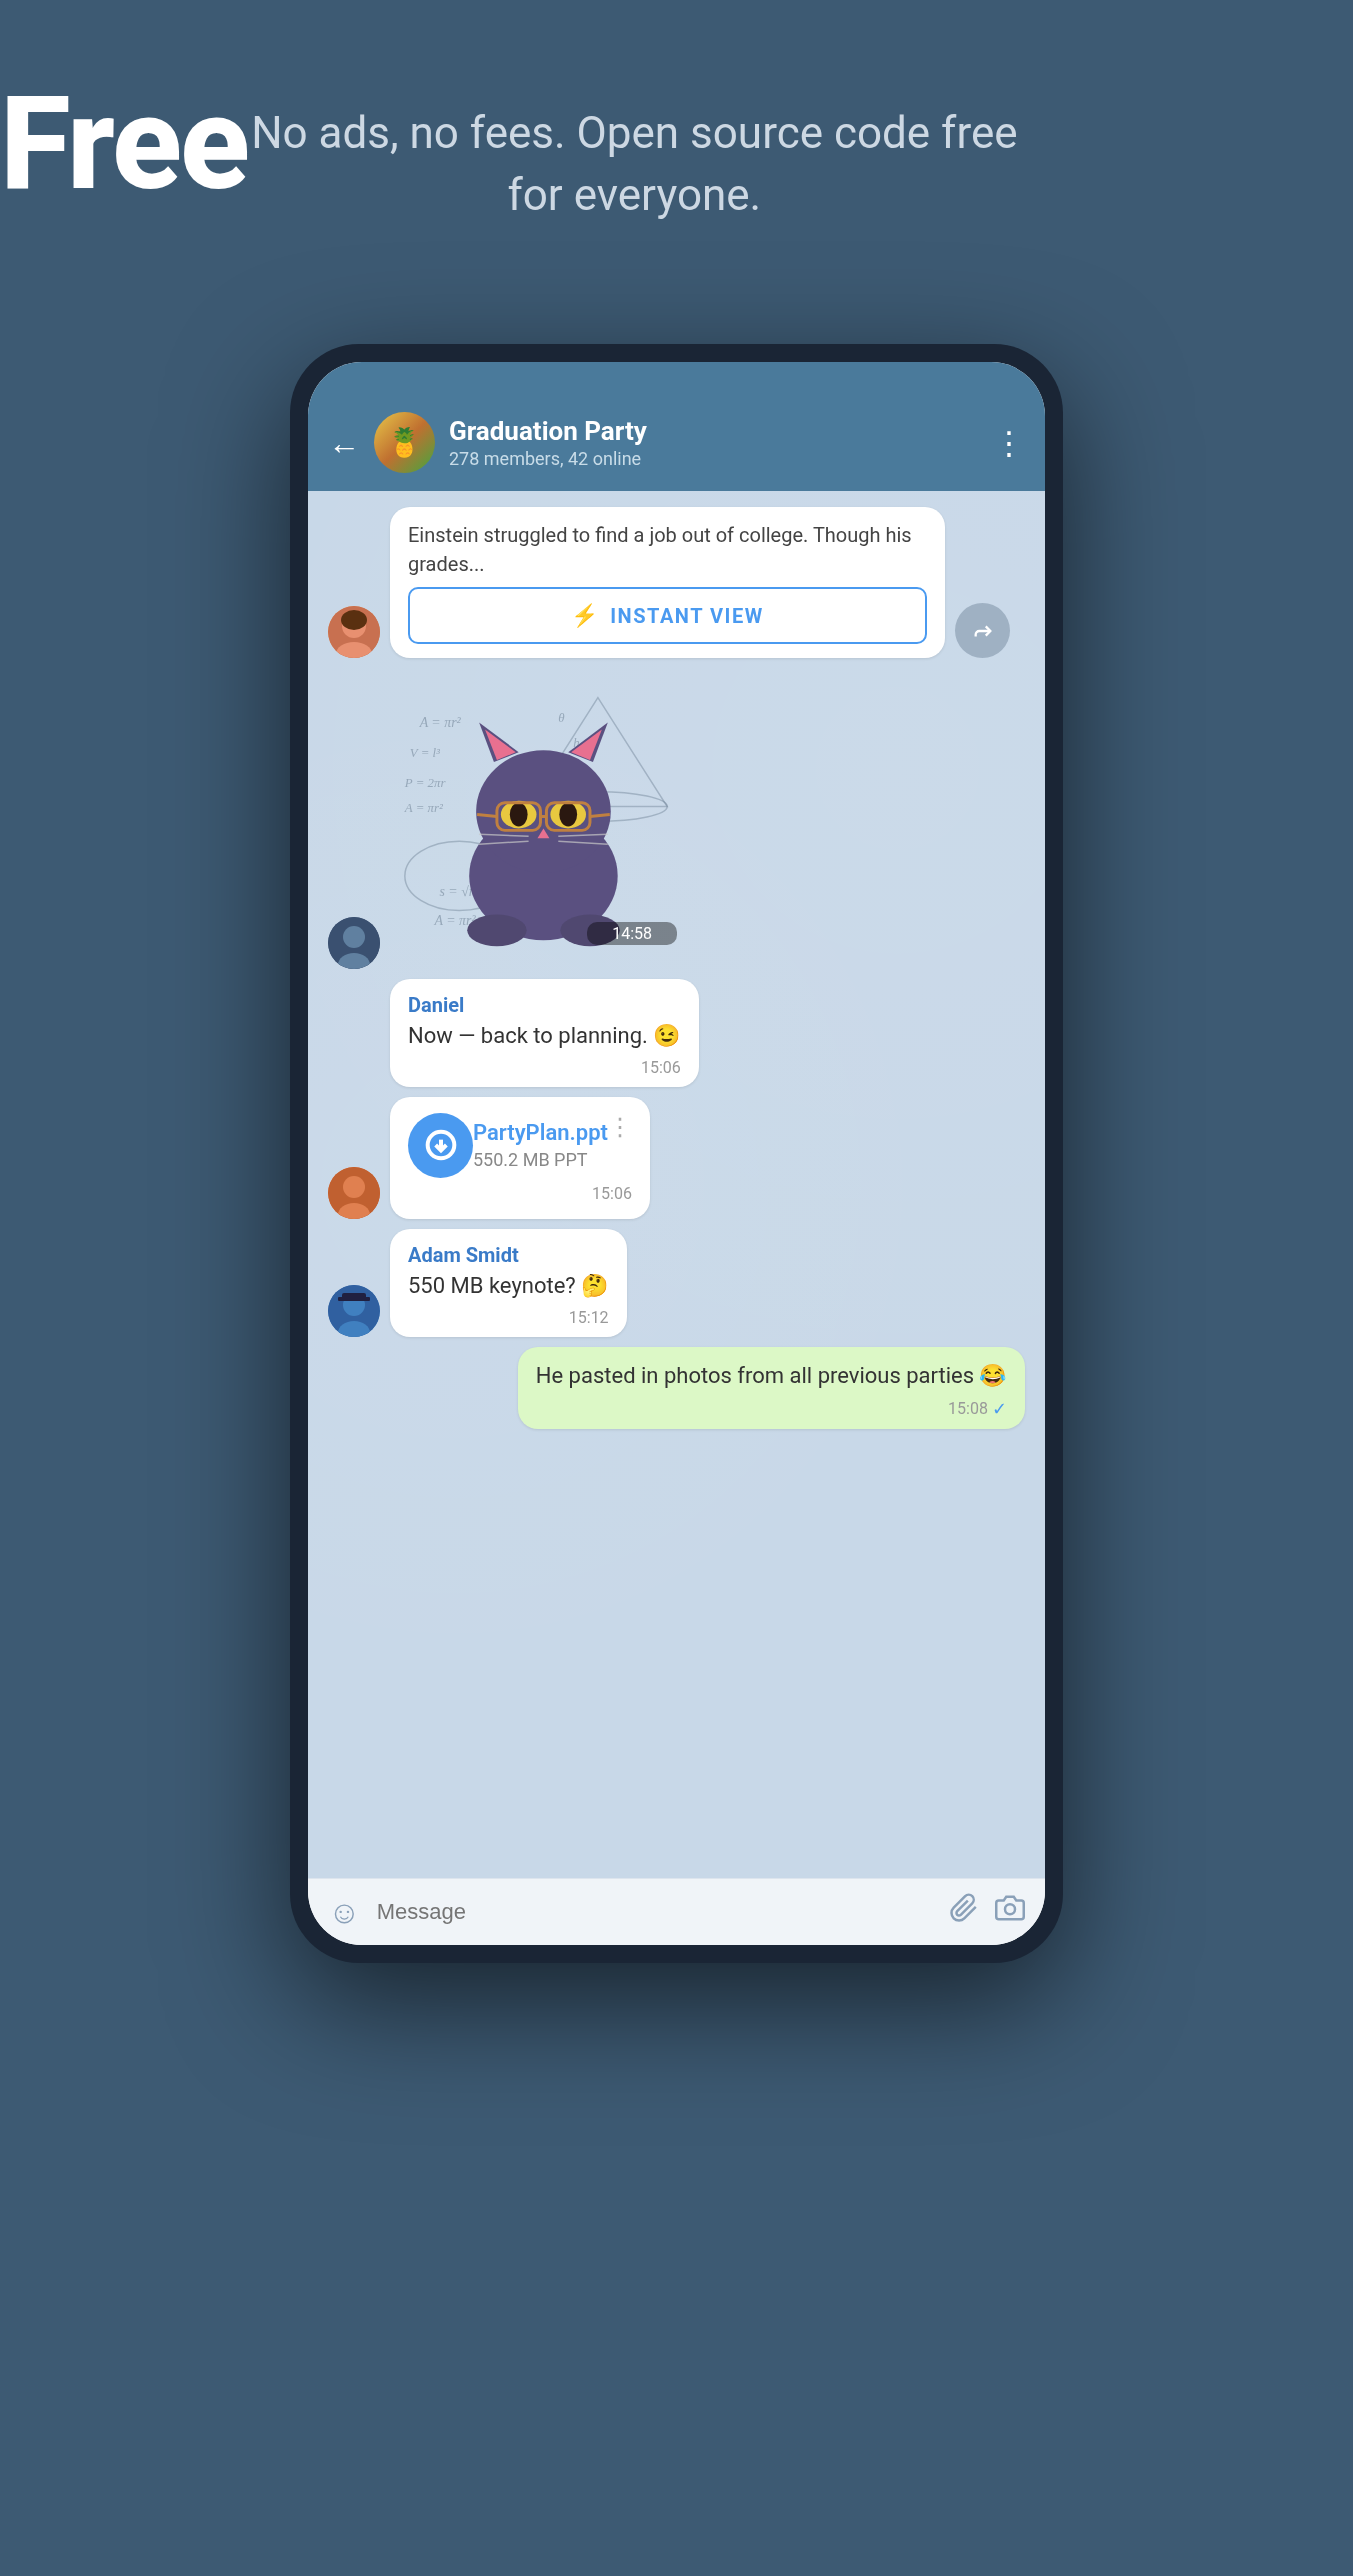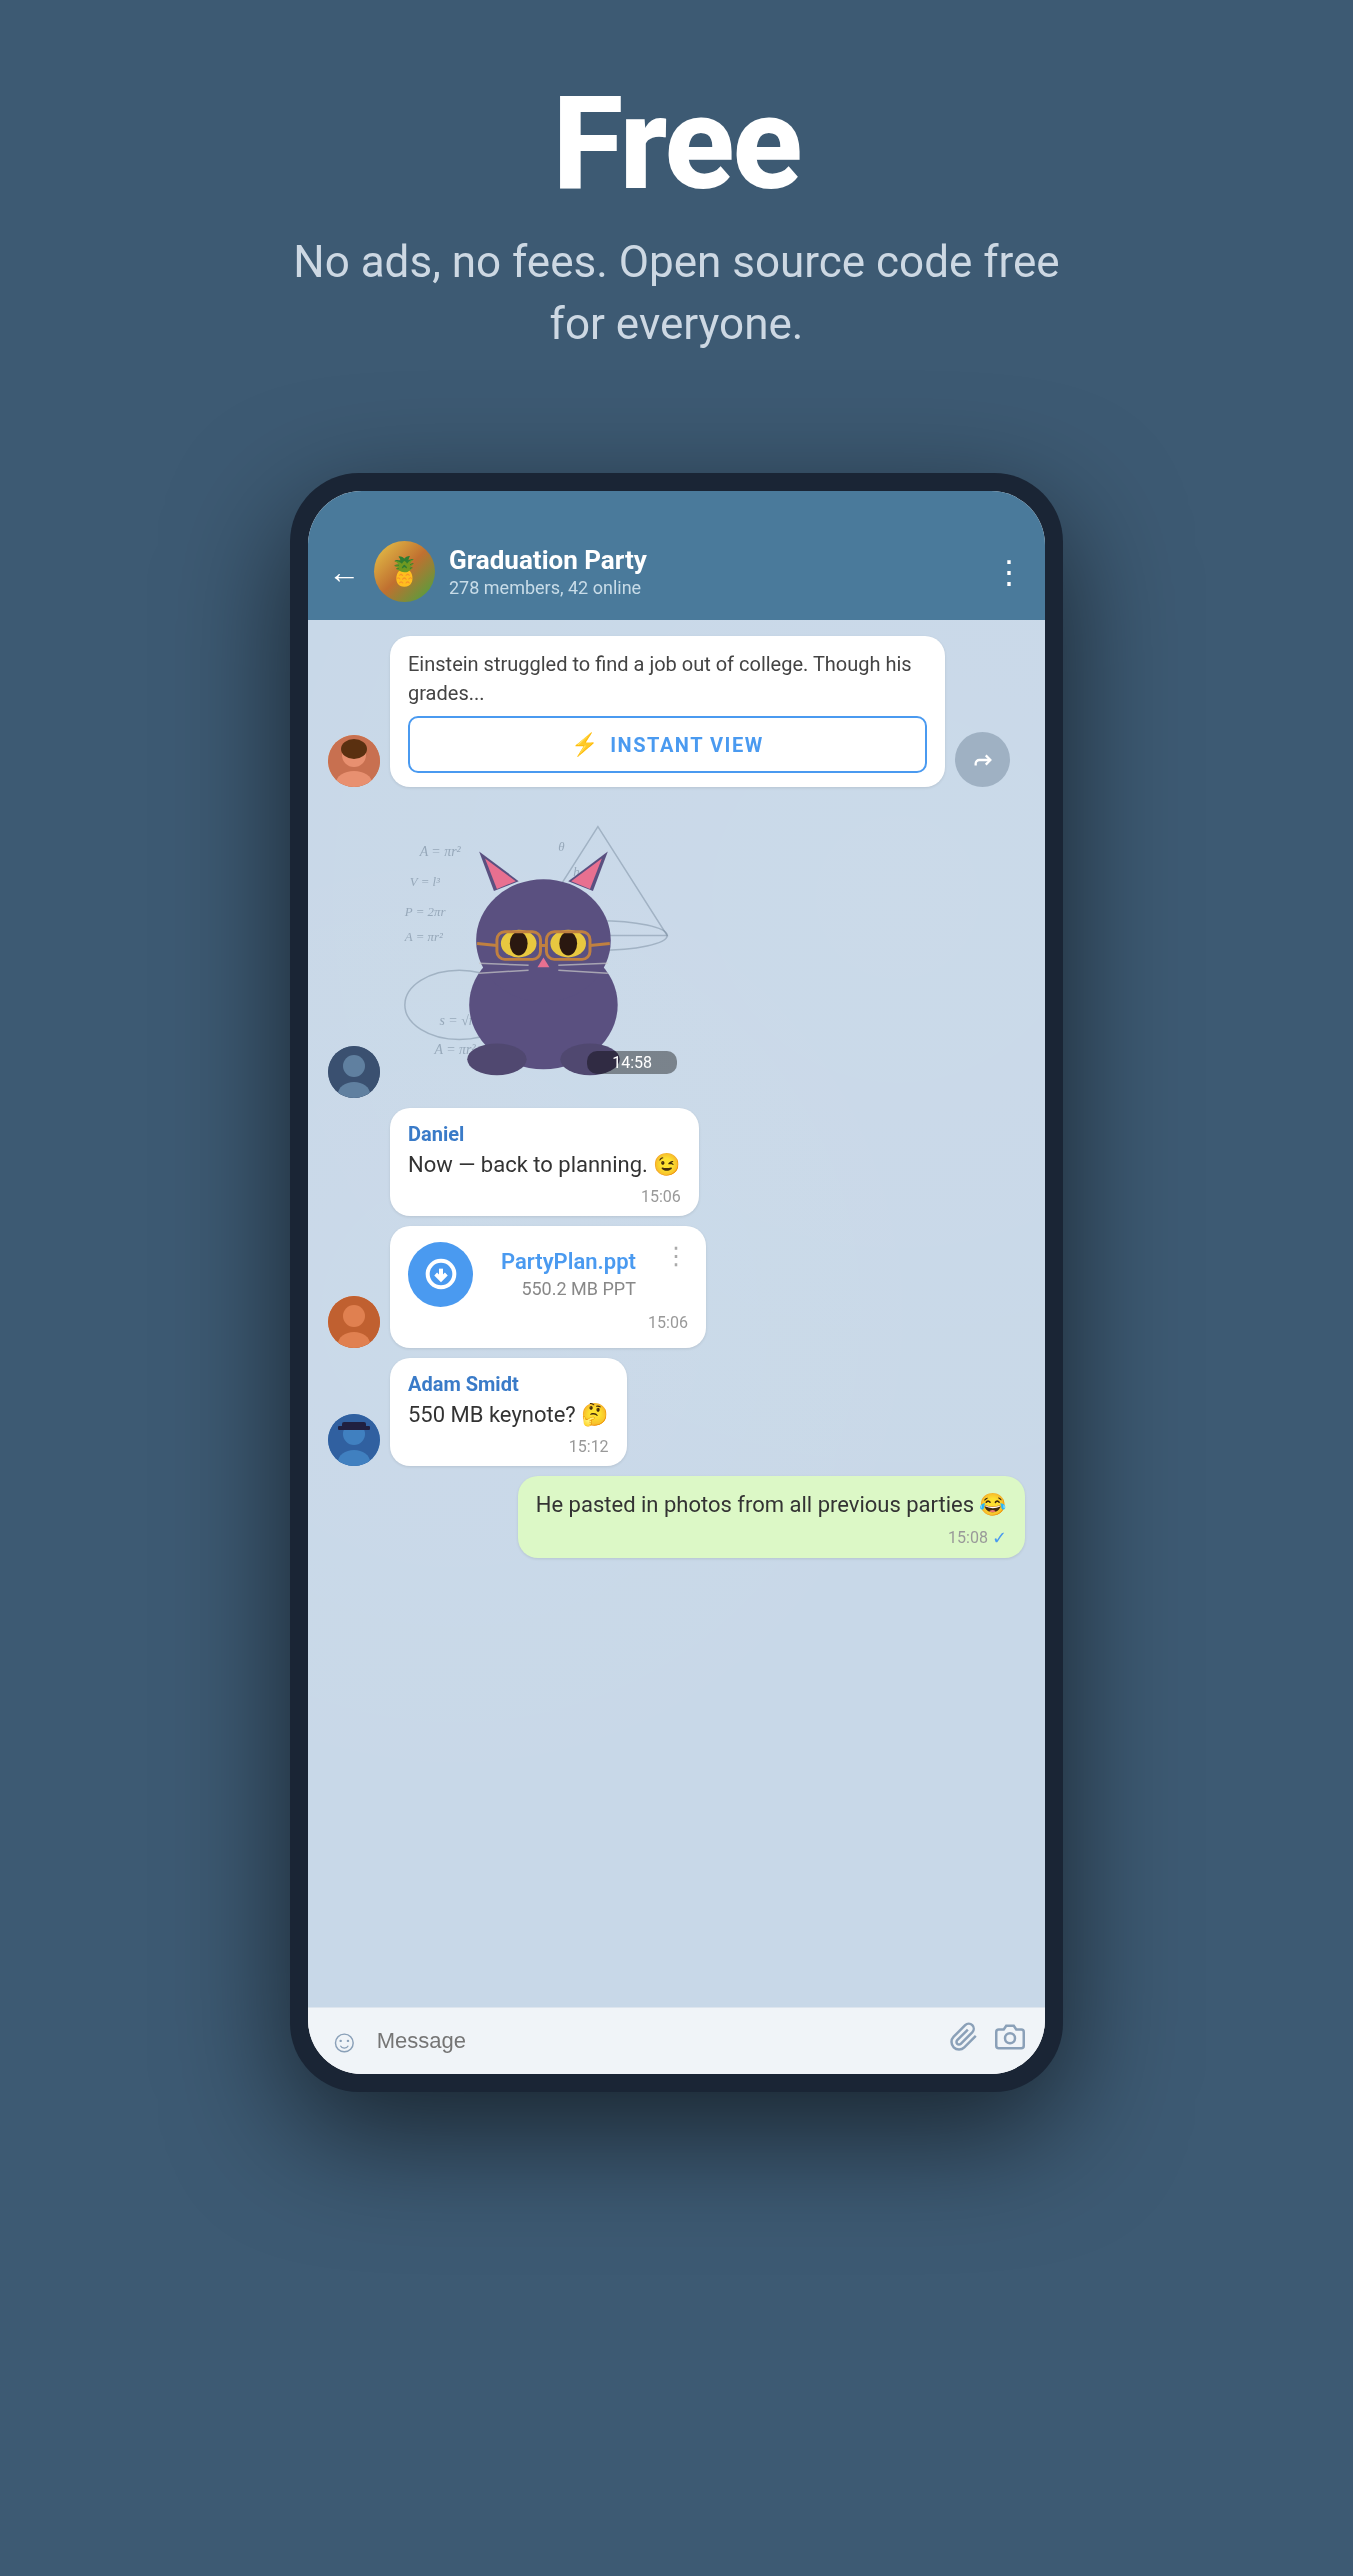--- a/index.html
+++ b/index.html
@@ -9,22 +9,22 @@
       background: #3d5a73;
       font-family: -apple-system, BlinkMacSystemFont, 'Segoe UI', Roboto, sans-serif;
       display: flex;
       flex-direction: column;
       align-items: center;
       overflow-x: hidden;
     }
     .hero-section {
       width: 100%;
       display: flex;
-      flex-direction: column;
-      align-items: center;
+      flex-direction: row;
+      align-items: flex-start;
       padding-top: 79px;
       padding-bottom: 59px;
     }
     .hero-title {
       font-size: 129px;
       font-weight: 800;
       color: #ffffff;
       letter-spacing: -2px;
       line-height: 1.0;
       text-align: center;
@@ -262,22 +262,21 @@
     .file-bubble {
       background: #fff;
       border-radius: 20px;
       padding: 16px 18px;
       max-width: 555px;
       box-shadow: 0 1px 3px rgba(0,0,0,0.1);
     }
     .file-row {
       display: flex;
       align-items: center;
-      gap: 28px;
-      text-align: right;
+      gap: 0;
     }
     .file-icon-circle {
       width: 65px;
       height: 65px;
       border-radius: 50%;
       background: #4a9af0;
       display: flex;
       align-items: center;
       justify-content: center;
       flex-shrink: 0;

